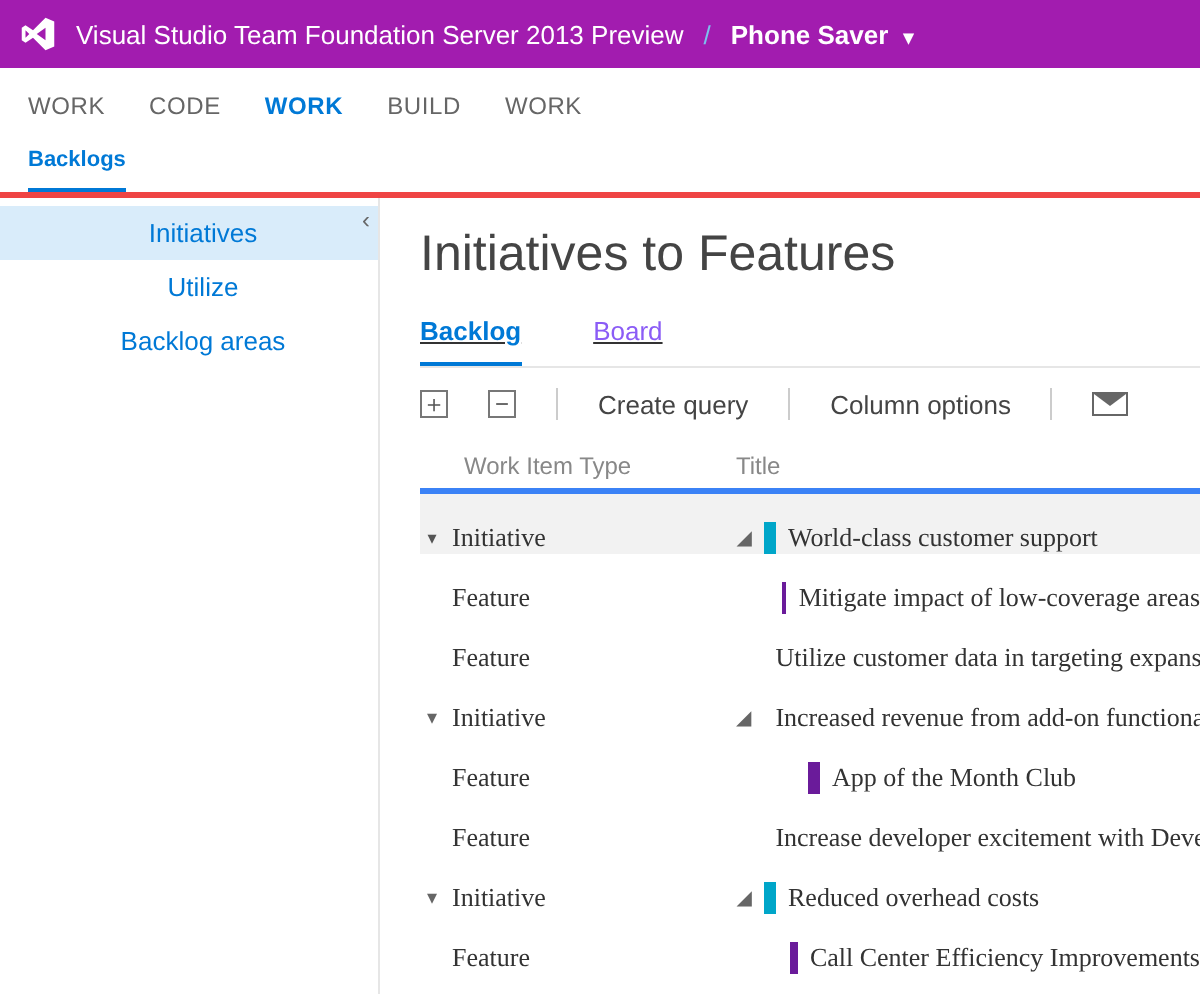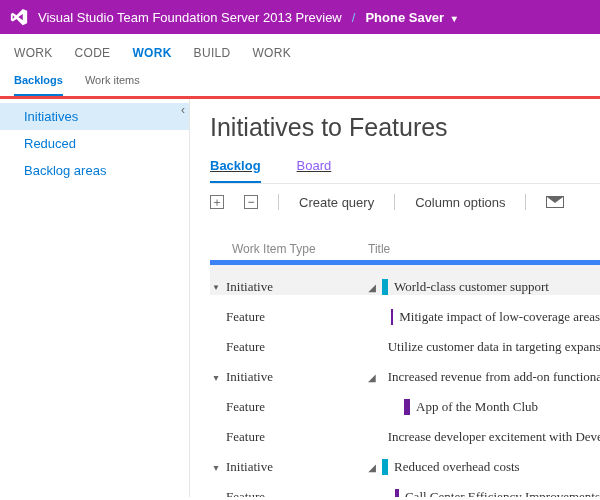--- a/index.html
+++ b/index.html
@@ -13,34 +13,34 @@
   .chev-down { margin-left: 4px; font-size: 10px; }
   .nav1 { display: flex; gap: 22px; padding: 12px 14px 2px 14px; font-size: 12px; color: #666; }
   .nav1 .item { cursor: pointer; letter-spacing: .3px; }
   .nav1 .active { color: #0079d6; font-weight: 600; }
   .nav2 { display: flex; gap: 22px; padding: 6px 14px 0 14px; font-size: 11px; color: #666; border-bottom: 3px solid #ef4444; }
   .nav2 .item { padding: 6px 0 8px 0; cursor: pointer; }
   .nav2 .active { color: #0079d6; border-bottom: 2px solid #0079d6; font-weight: 600; }
   .body { display: flex; height: calc(500px - 34px - 34px - 34px); }
   .sidebar { width: 190px; border-right: 1px solid #e6e6e6; padding-top: 4px; position: relative; }
   .collapse-handle { position: absolute; right: 4px; top: 4px; font-size: 12px; color: #666; cursor: pointer; }
-  .side-item { padding: 6px 10px 6px 24px; font-size: 13px; color: #0079d6; cursor: pointer; }
+  .side-item { padding: 6px 10px 6px 24px; font-size: 13px; color: #0079d6; cursor: pointer; text-align: center; }
   .side-item.selected { background: #d9ecfa; }
   .main { flex: 1; padding: 14px 0 0 20px; overflow: hidden; }
   .page-title { font-size: 25px; font-weight: 300; color: #444; margin-bottom: 12px; }
   .tabs { display: flex; gap: 36px; border-bottom: 1px solid #e6e6e6; margin-bottom: 2px; text-decoration: underline; }
   .tabs .tab { padding: 4px 0 8px 0; font-size: 13px; color: #8b5cf6; cursor: pointer; }
   .tabs .tab.active { color: #0079d6; border-bottom: 2px solid #0079d6; font-weight: 600; }
   .toolbar { display: flex; align-items: center; gap: 20px; padding: 8px 0 10px 0; color: #555; font-size: 13px; }
   .tb-icon { width: 14px; height: 14px; display: inline-flex; align-items: center; justify-content: center; border: 1px solid #777; font-size: 12px; line-height: 1; cursor: pointer; }
   .tb-sep { width: 1px; height: 16px; background: #ccc; }
   .tb-link { cursor: pointer; color: #444; }
   .mail-icon { width: 18px; height: 12px; border: 1px solid #666; position: relative; cursor: pointer; }
   .mail-icon::before { content: ""; position: absolute; left: 0; right: 0; top: 0; height: 0; border-left: 8px solid transparent; border-right: 8px solid transparent; border-top: 6px solid #666; }
-  .grid-head { display: flex; padding: 6px 0 4px 0; color: #888; font-size: 12px; border-bottom: 5px solid #3b82f6; margin-top: 16px; }
+  .grid-head { display: flex; padding: 6px 0 4px 0; color: #888; font-size: 12px; border-bottom: 3px solid #3b82f6; }
   .col-expand { width: 18px; }
   .col-type { width: 140px; padding-left: 4px; }
   .col-title { flex: 1; }
   .row { display: flex; align-items: flex-end; height: 30px; font-size: 13px; color: #333; font-family: Liberation Serif, serif; }
   .row .cell-type { width: 158px; display: flex; align-items: center; }
   .row .cell-title { flex: 1; display: flex; align-items: center; white-space: nowrap; overflow: hidden; }
   .caret { width: 12px; color: #666; font-size: 10px; text-align: center; cursor: pointer; }
   .caret.blank { visibility: hidden; }
   .type-text { padding-left: 4px; }
   .inner-caret { width: 14px; text-align: right; color: #666; font-size: 10px; padding-right: 6px; }
@@ -71,29 +71,28 @@
 
 <div class="nav1" id="nav1">
     <span class="item">WORK</span>
     <span class="item">CODE</span>
     <span class="item active">WORK</span>
     <span class="item">BUILD</span>
     <span class="item">WORK</span>
   </div>
 <div class="nav2" id="nav2">
     <span class="item active">Backlogs</span>
-    <span class="item">Work items</span>
   </div>
 
 <div class="body">
   <div class="sidebar">
     <span class="collapse-handle">‹</span>
     <div id="sidebar-list">
         <div class="side-item selected">Initiatives</div>
-        <div class="side-item">Reduced</div>
+        <div class="side-item">Utilize</div>
         <div class="side-item">Backlog areas</div>
       </div>
   </div>
   <div class="main">
     <div class="page-title">Initiatives to Features</div>
     <div class="tabs" id="tabs">
         <span class="tab active">Backlog</span>
         <span class="tab">Board</span>
       </div>
     <div class="toolbar">

